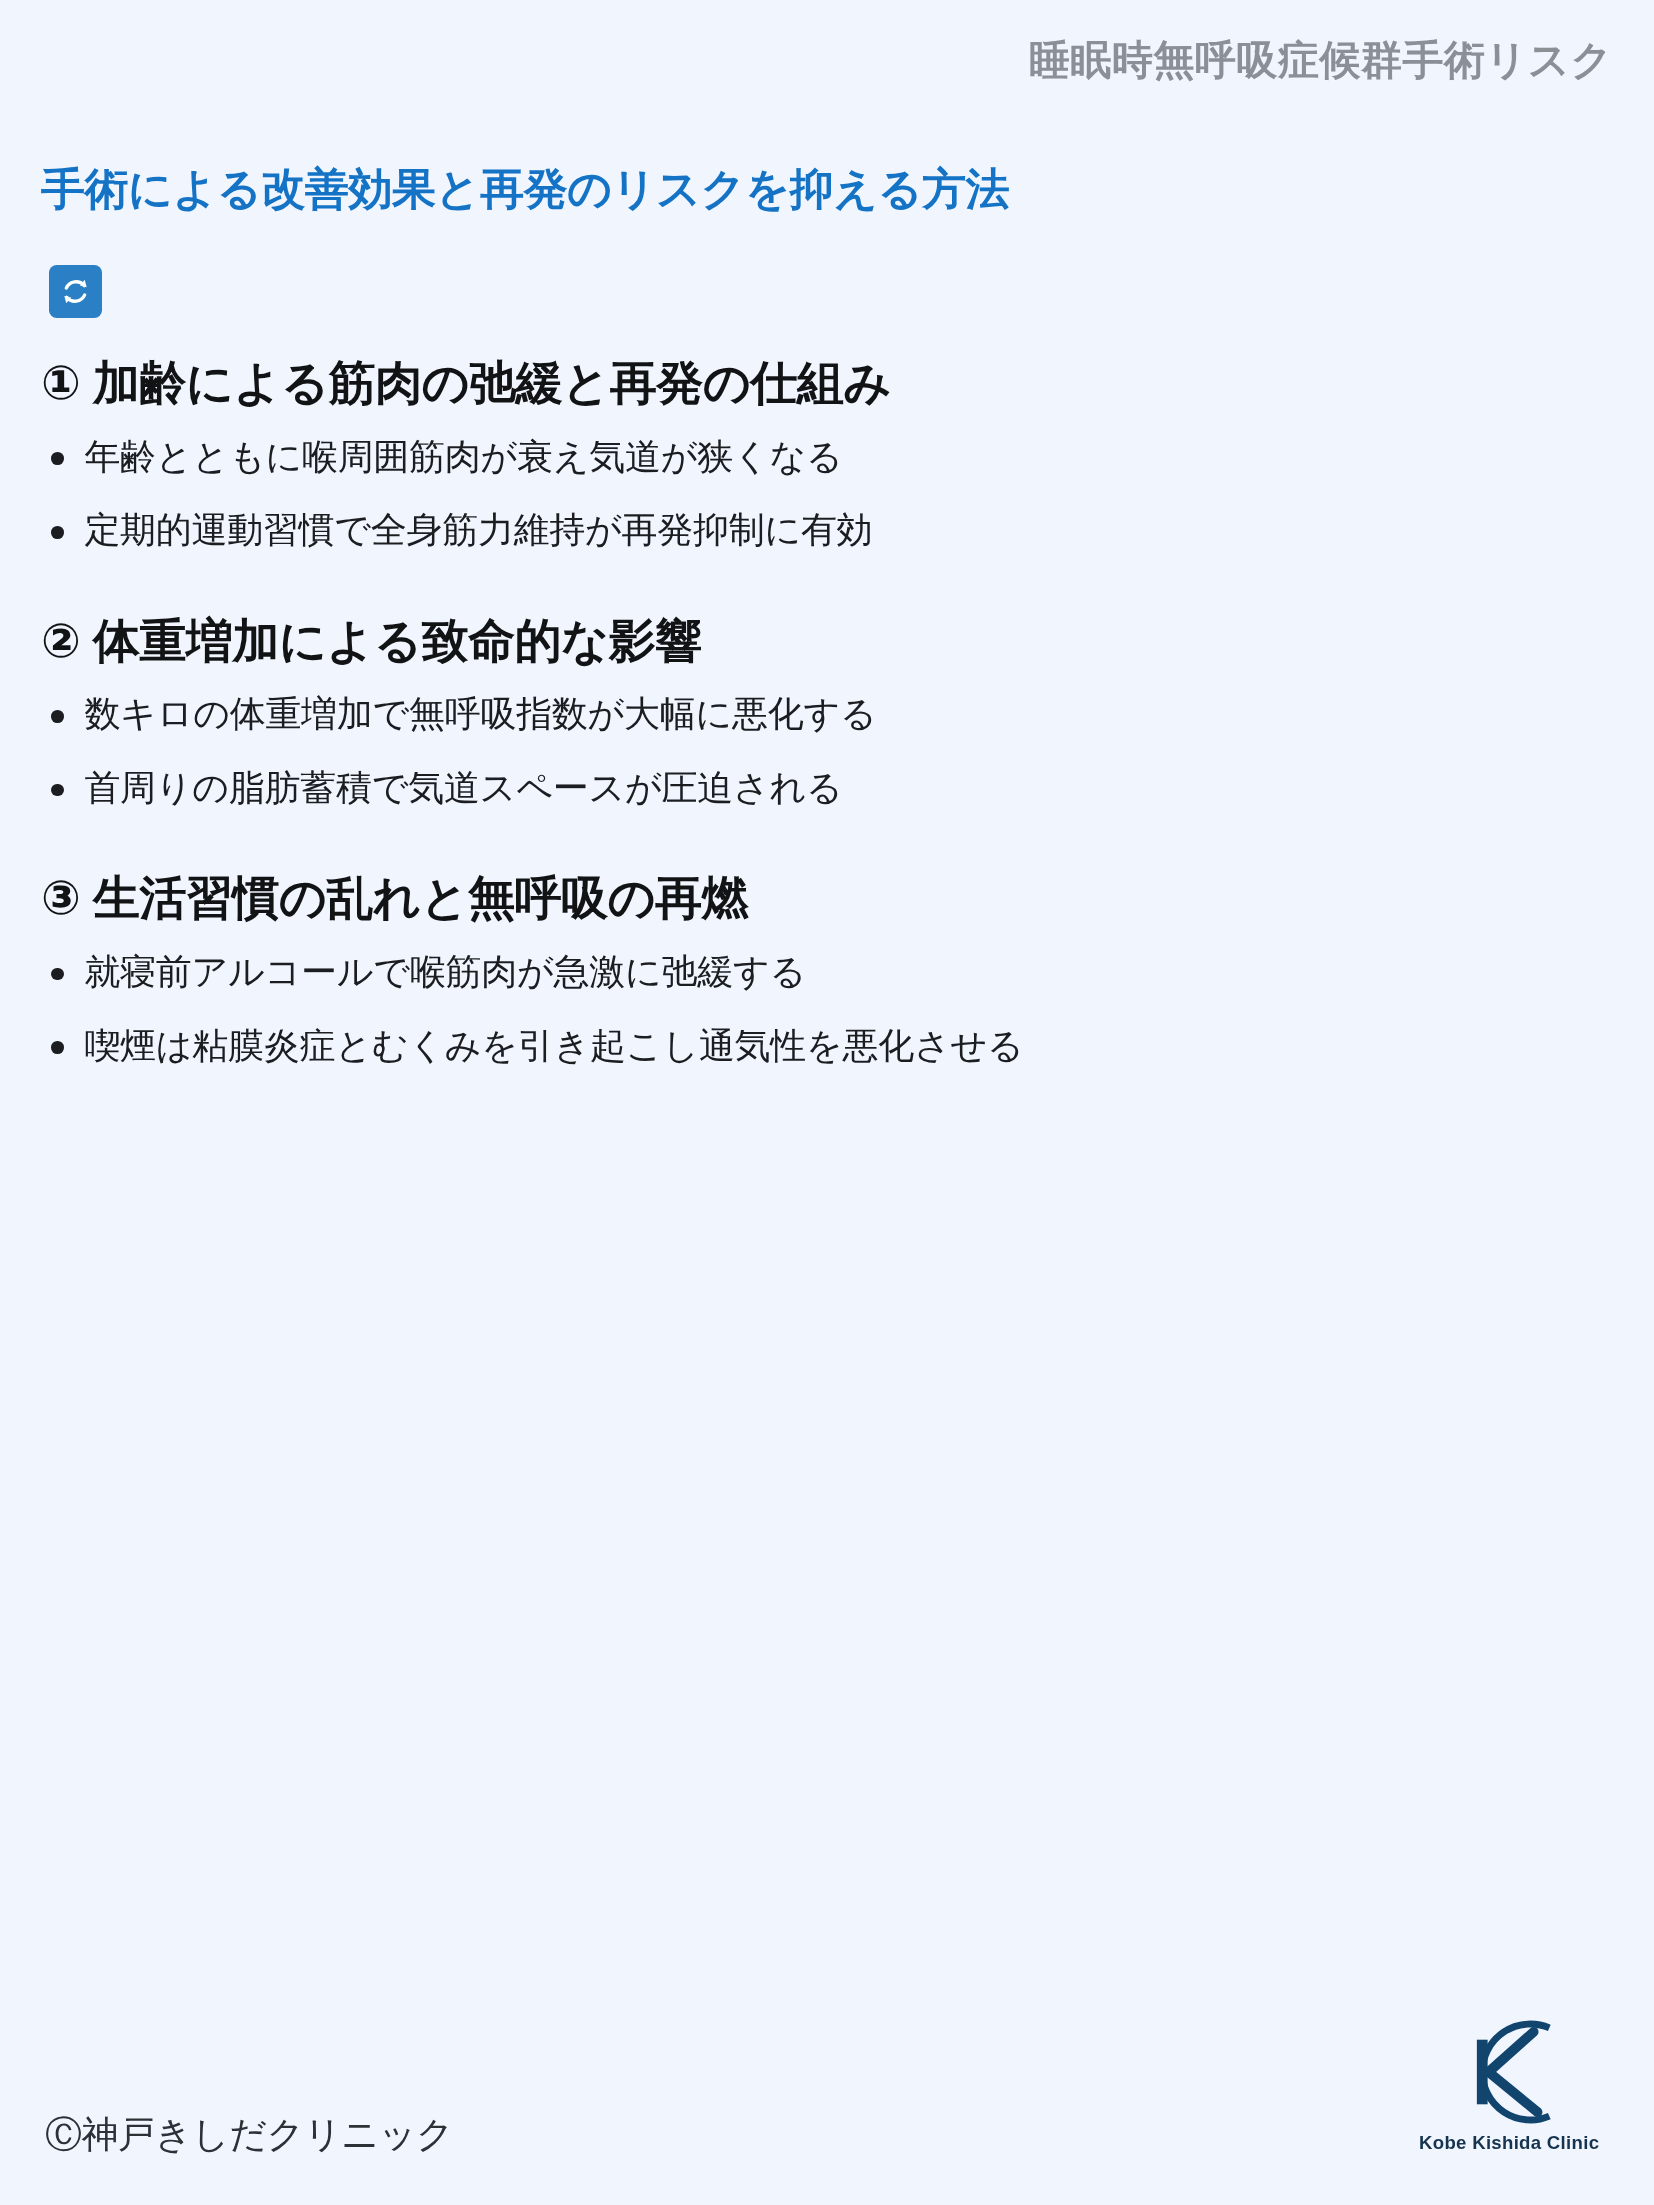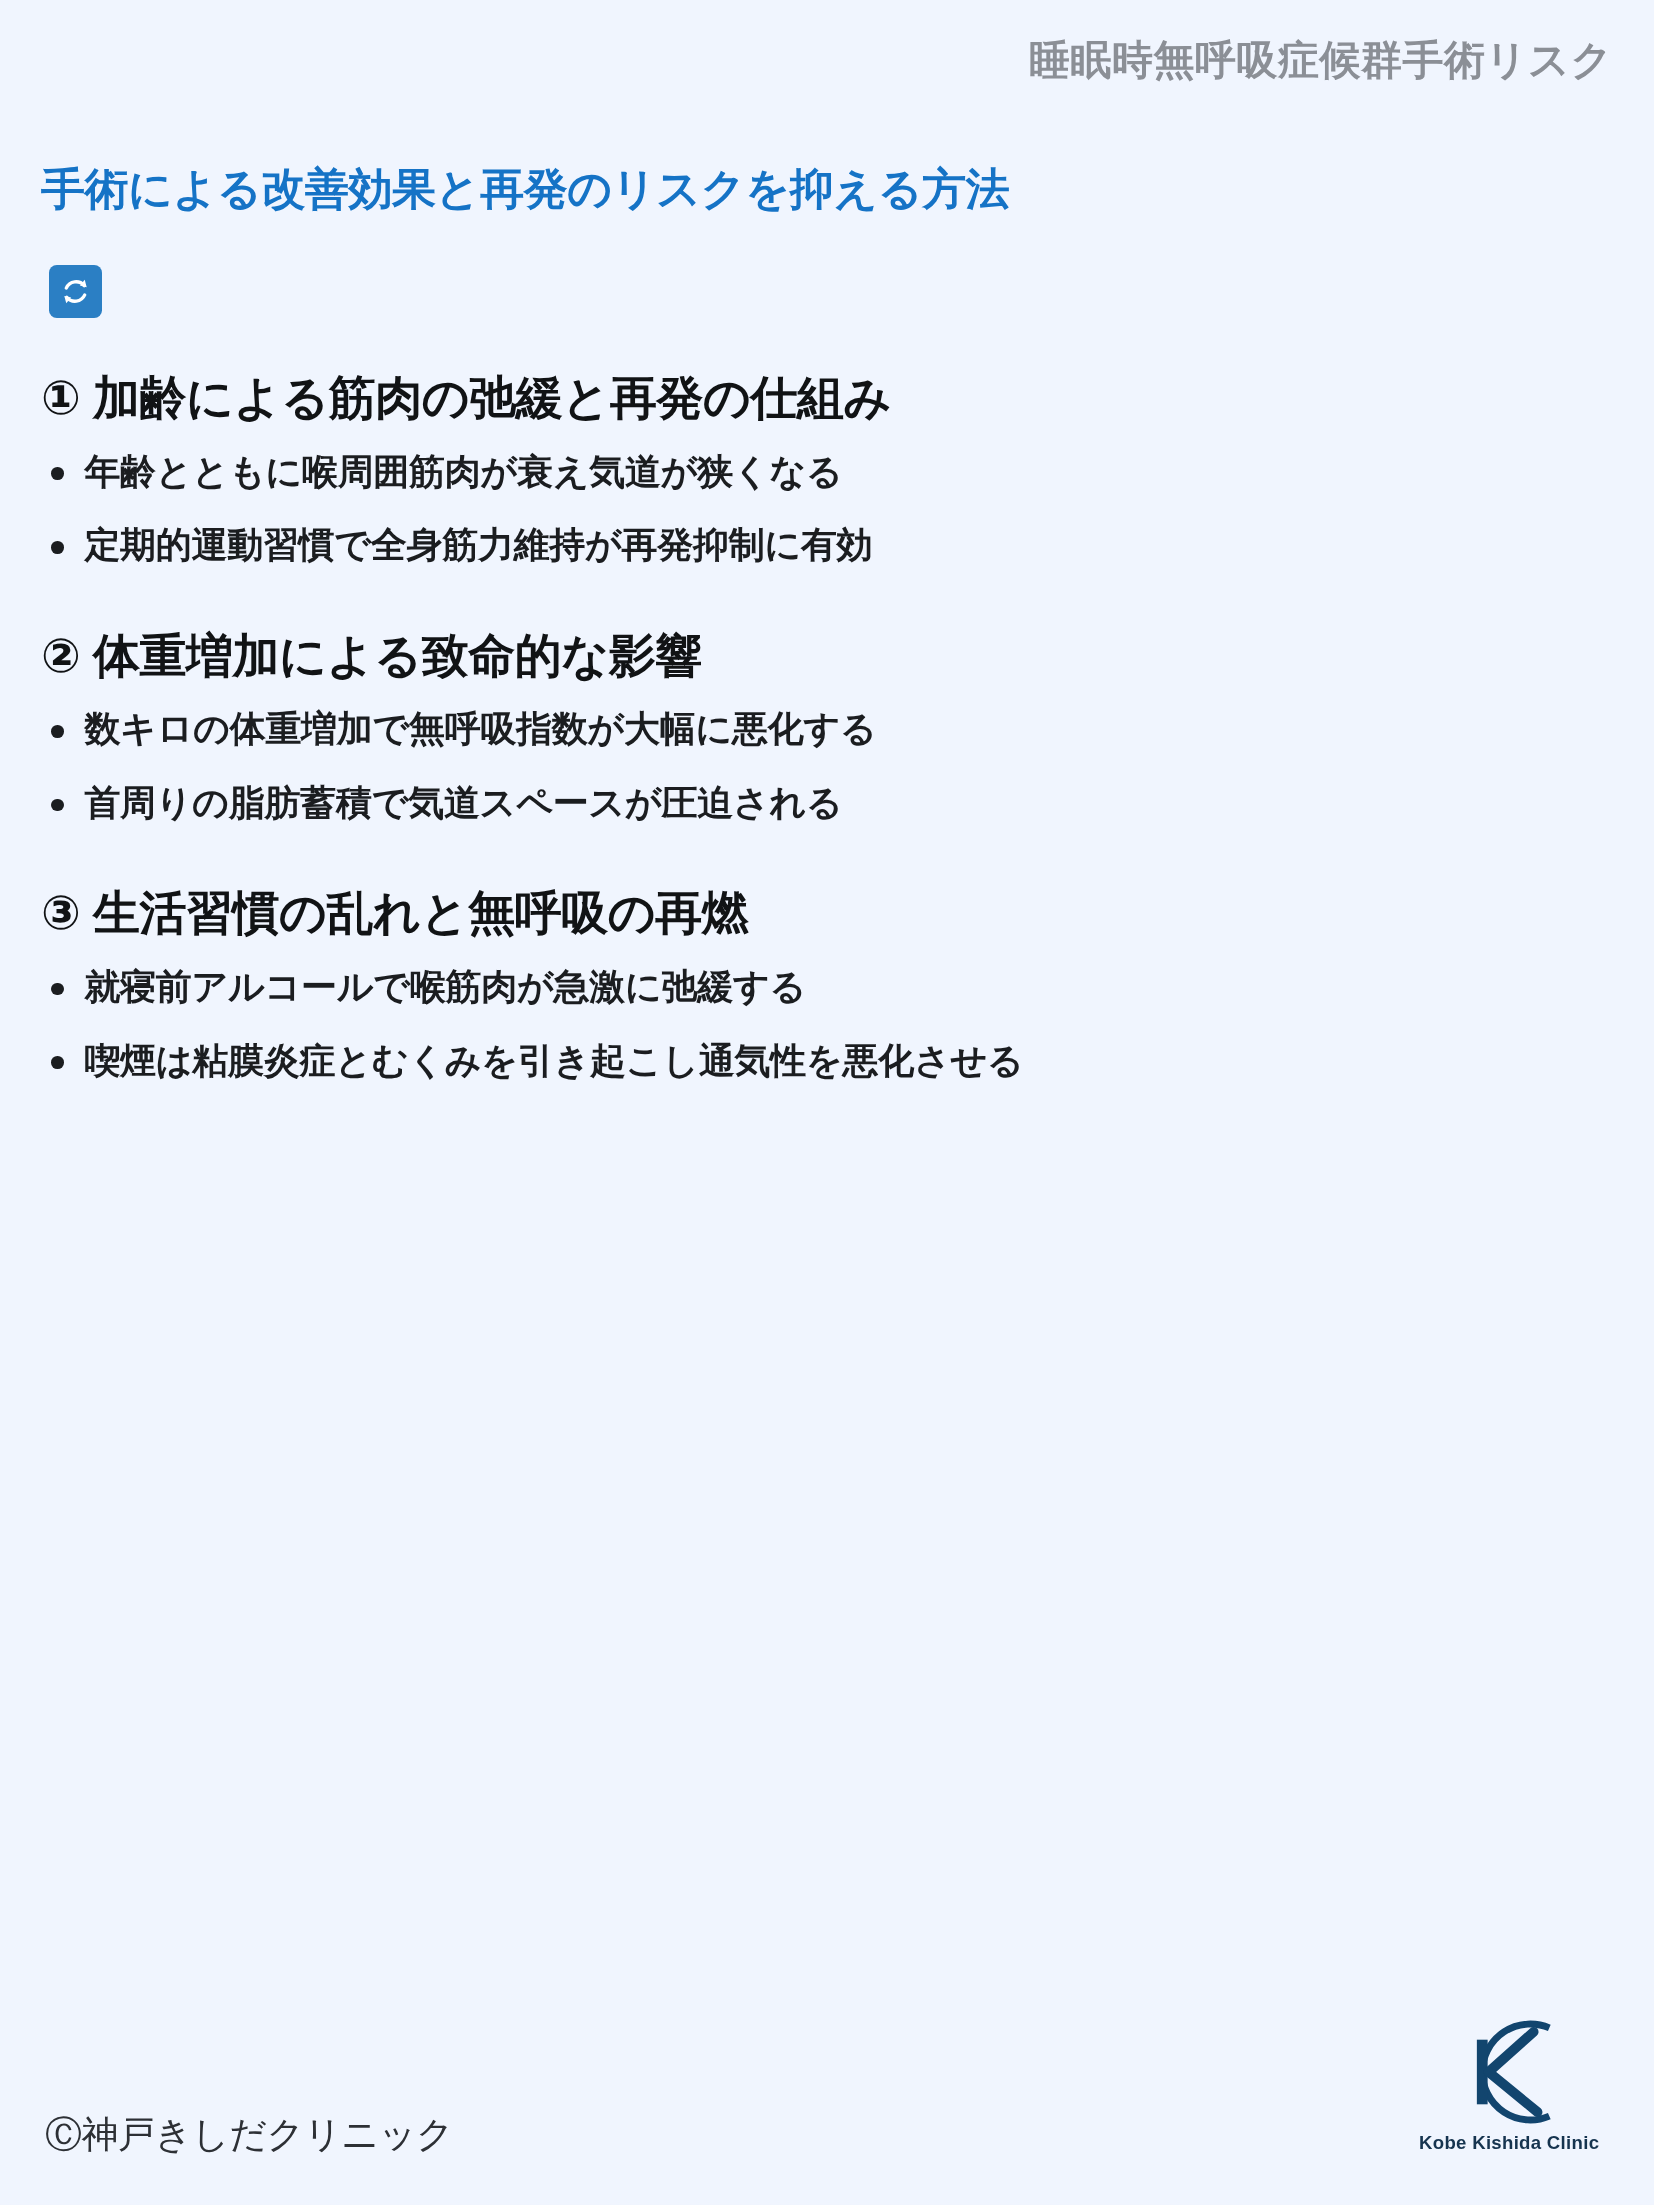--- a/index.html
+++ b/index.html
@@ -58,21 +58,21 @@
     background: #2b7fc4;
     display: flex;
     align-items: center;
     justify-content: center;
   }
   .badge svg { display: block; }
 
   
   .content {
     position: absolute;
-    top: 367px;
+    top: 352px;
     left: 0;
     right: 0;
     padding: 0 43px 0 27.4px;
     box-sizing: border-box;
   }
 
   .section { margin-bottom: 33px; }
 
   .section-heading {
     font-size: 47px;
@@ -80,21 +80,20 @@
     color: #111315;
     line-height: 1.3;
     margin: 0 0 17.6px 13.7px;
     letter-spacing: -0.5px;
   }
 
   ul.bullets {
     list-style: none;
     margin: 0;
     padding: 0;
-    font-weight: bold;
   }
   ul.bullets li {
     position: relative;
     font-size: 36px;
     color: #1b1d20;
     line-height: 1.45;
     padding: 0 0 0 57px;
     margin: 0 0 21.6px 0;
     letter-spacing: -0.3px;
   }

